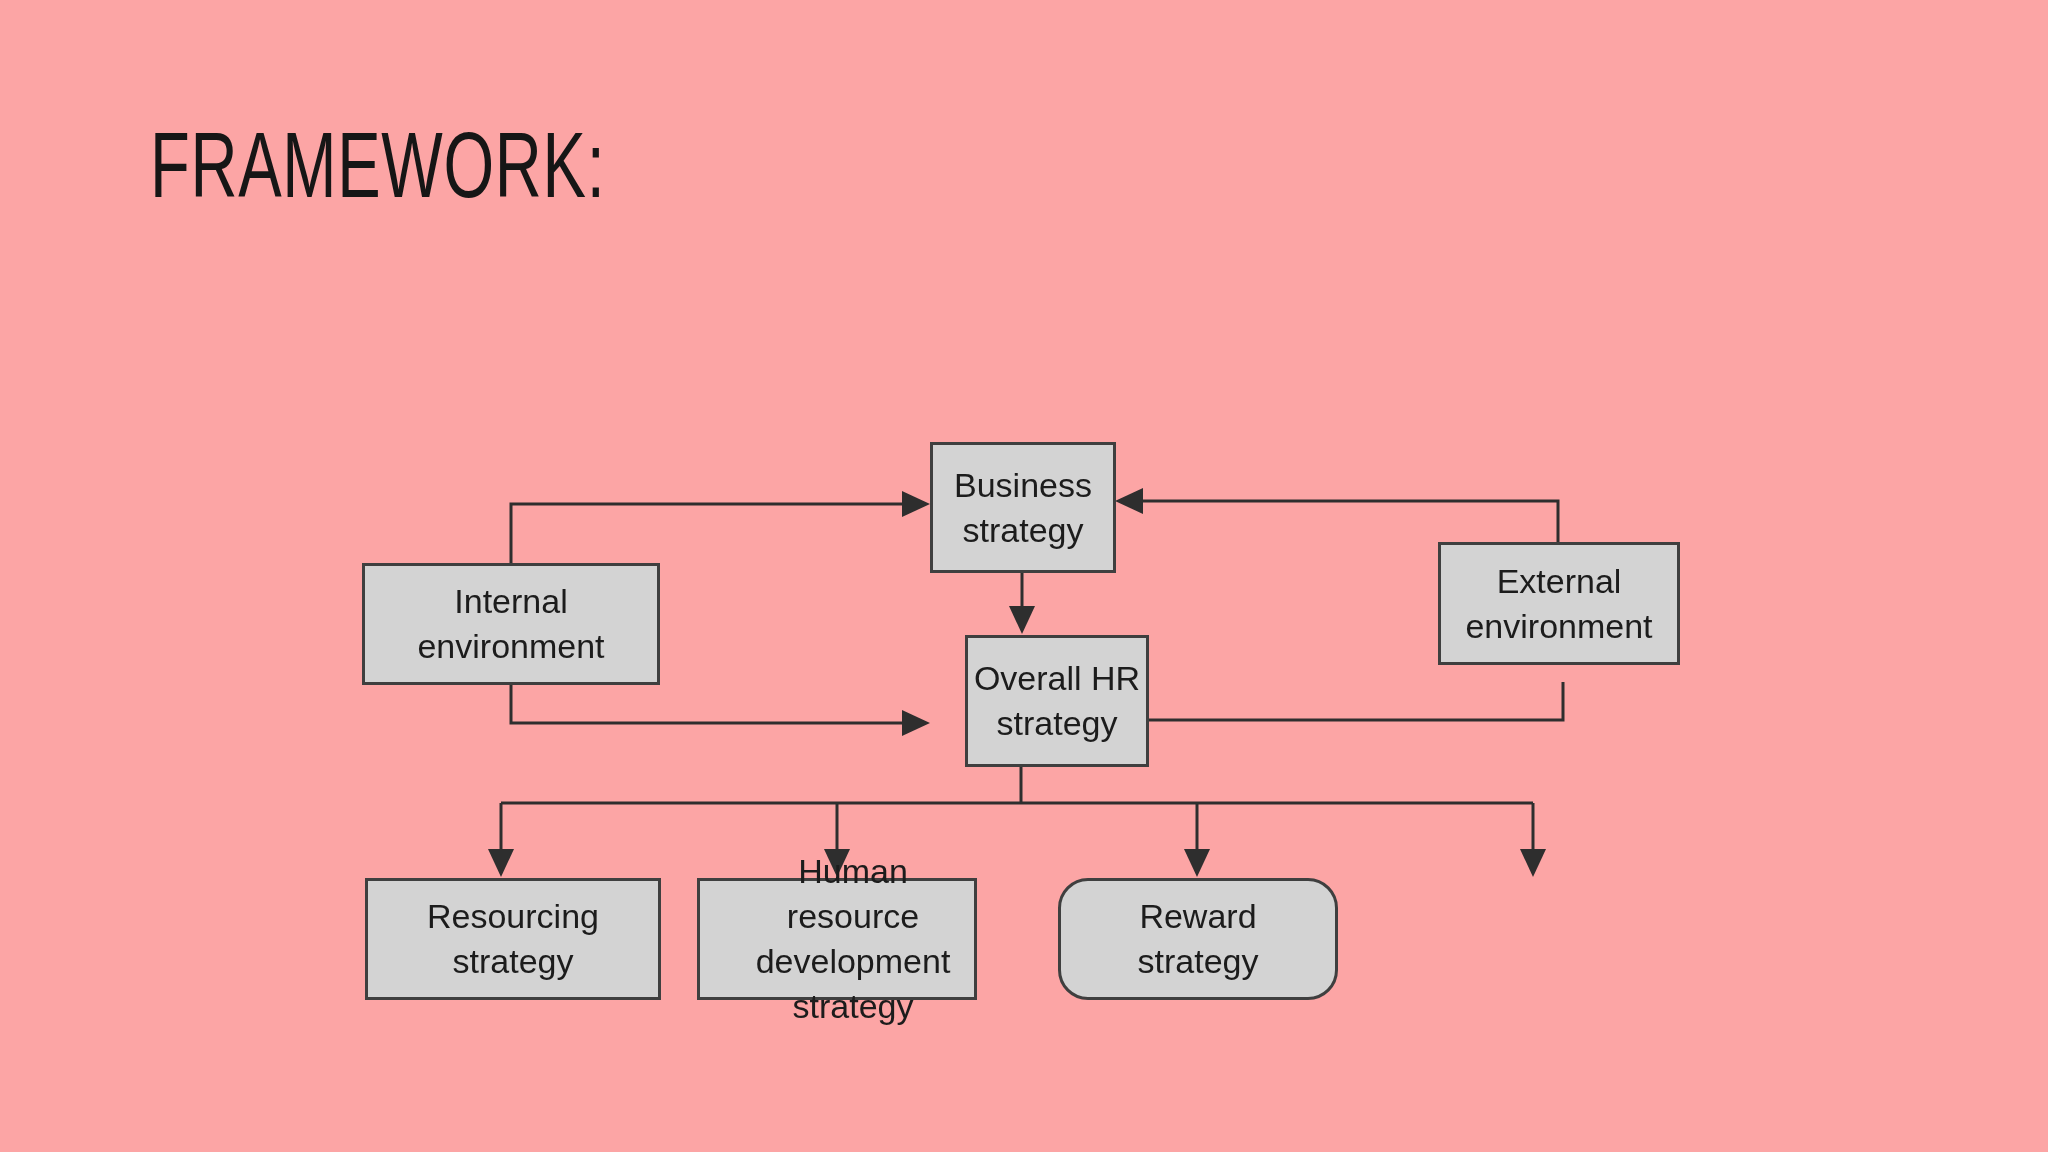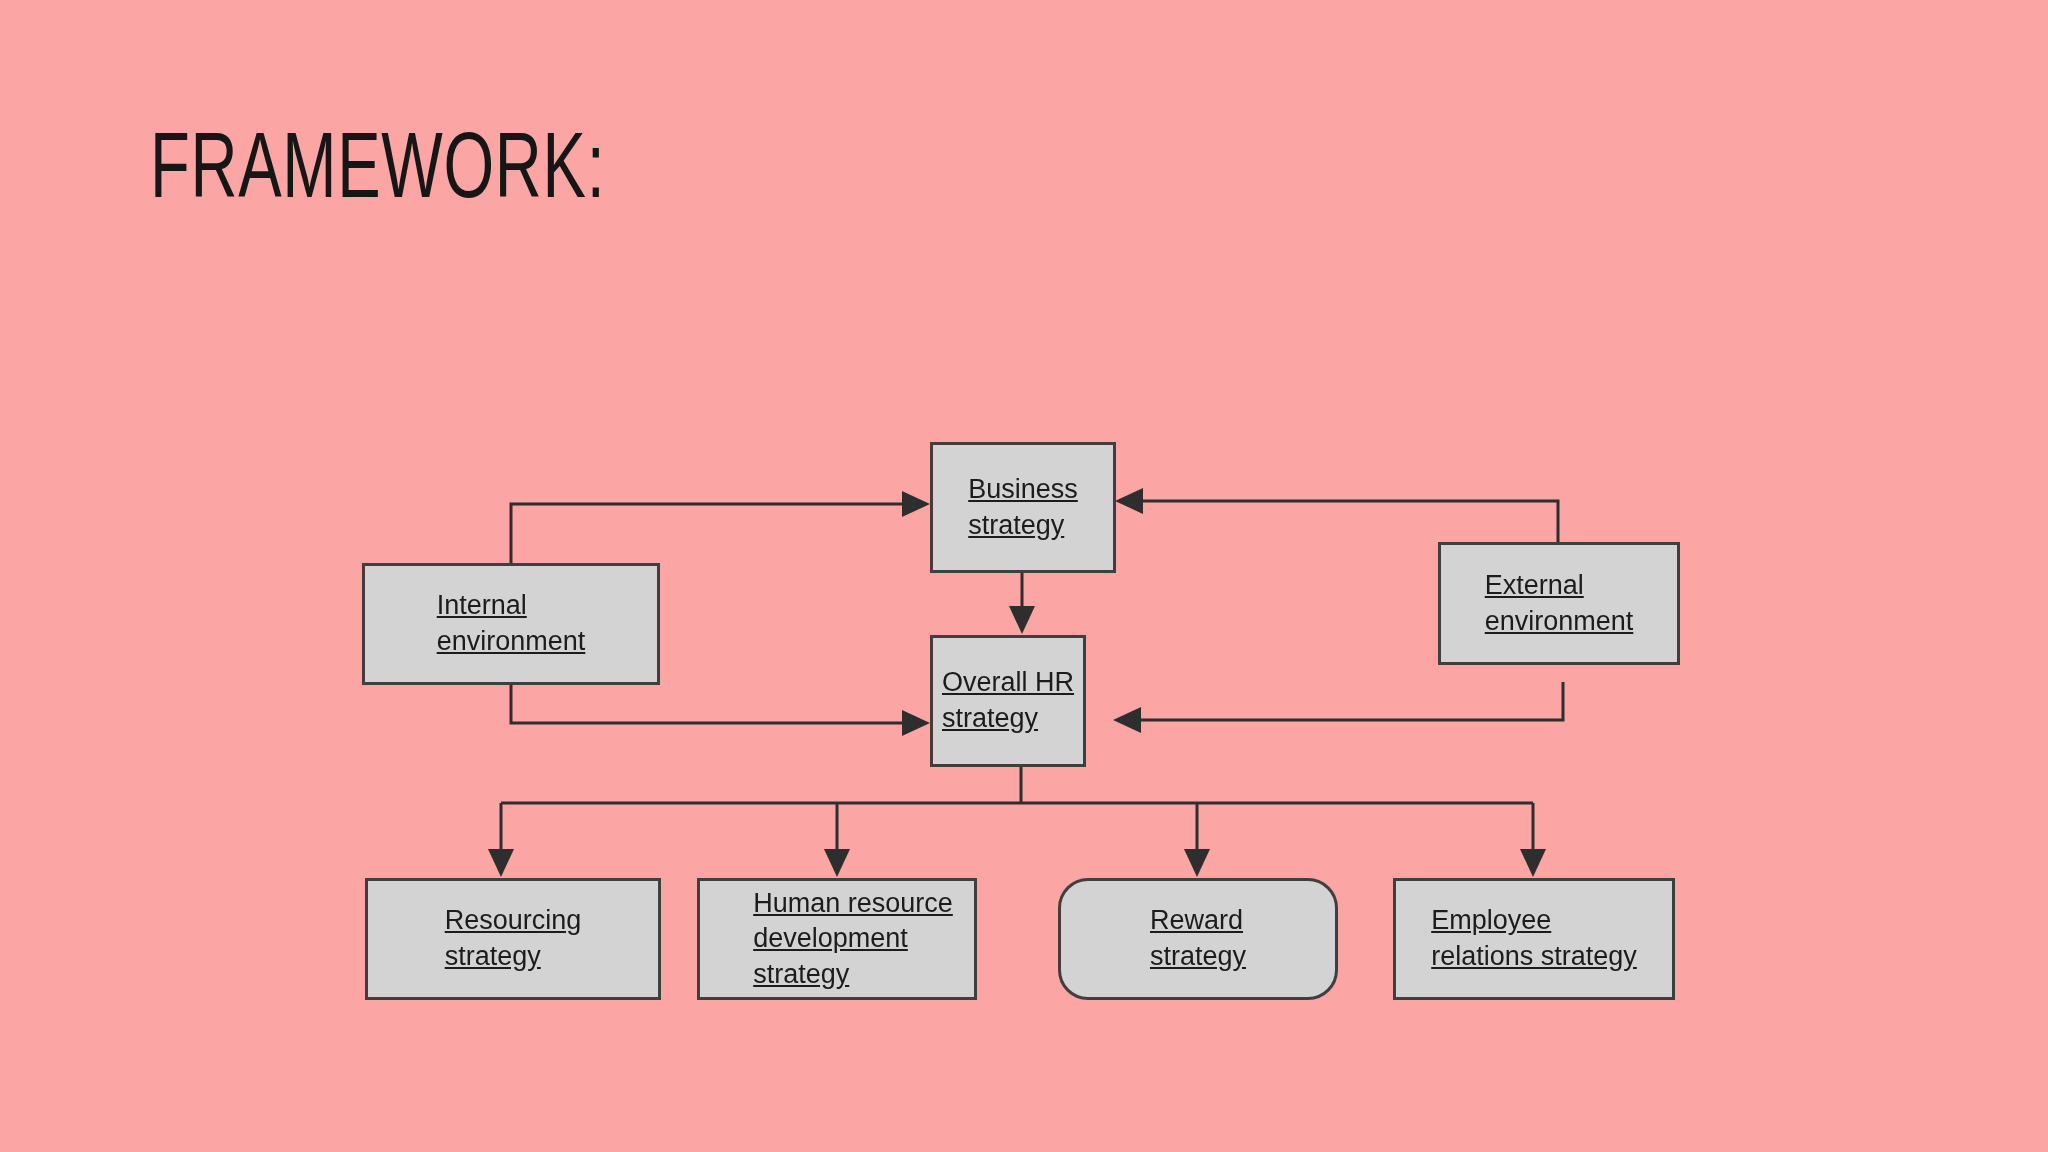--- a/index.html
+++ b/index.html
@@ -46,30 +46,30 @@
     fill:var(--line);
     stroke:none;
   }
   .node{
     position:absolute;
     background:var(--box-fill);
     border:3px solid var(--box-border);
     display:flex;
     align-items:center;
     justify-content:center;
-    font-size:27px;
+    text-align:center;
+    font-size:34px;
     line-height:1.32;
     color:var(--text);
     white-space:pre-line;
-    text-decoration:underline;
   }
   #node-business-strategy{left:930px;top:442px;width:186px;height:131px;}
   #node-internal-environment{left:362px;top:563px;width:298px;height:122px;}
   #node-external-environment{left:1438px;top:542px;width:242px;height:123px;}
-  #node-overall-hr-strategy{left:930px;top:635px;width:156px;height:132px;}
+  #node-overall-hr-strategy{left:965px;top:635px;width:184px;height:132px;}
   #node-resourcing-strategy{left:365px;top:878px;width:296px;height:122px;}
   #node-hr-development-strategy{left:697px;top:878px;width:280px;height:122px;padding-left:32px;}
   #node-reward-strategy{left:1058px;top:878px;width:280px;height:122px;border-radius:30px;}
   #node-employee-relations-strategy{left:1393px;top:878px;width:282px;height:122px;}
 </style>
 </head>
 <body>
 
 <div class="slide">
 
@@ -119,16 +119,14 @@
   <div class="node" id="node-resourcing-strategy">Resourcing
 strategy</div>
 
   <div class="node" id="node-hr-development-strategy">Human resource
 development
 strategy</div>
 
   <div class="node" id="node-reward-strategy">Reward
 strategy</div>
 
-  <div class="node" id="node-employee-relations-strategy">Employee
-relations strategy</div>
 
 </div>
 
 </body></html>

